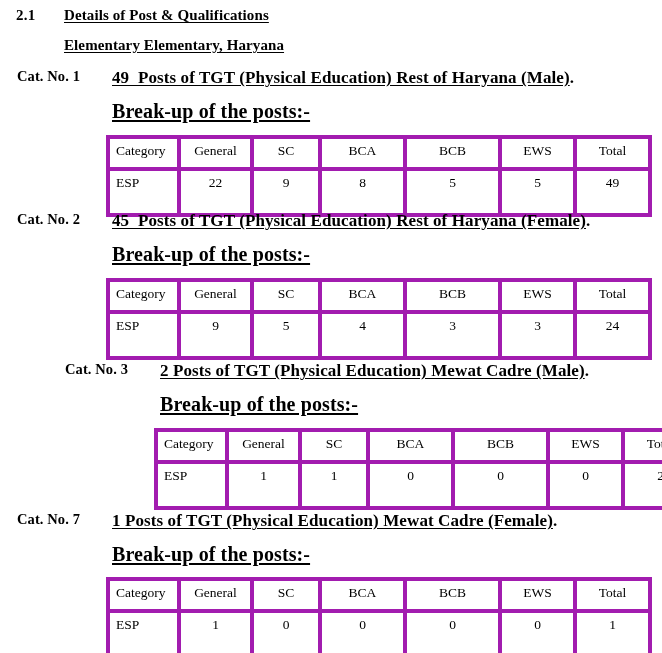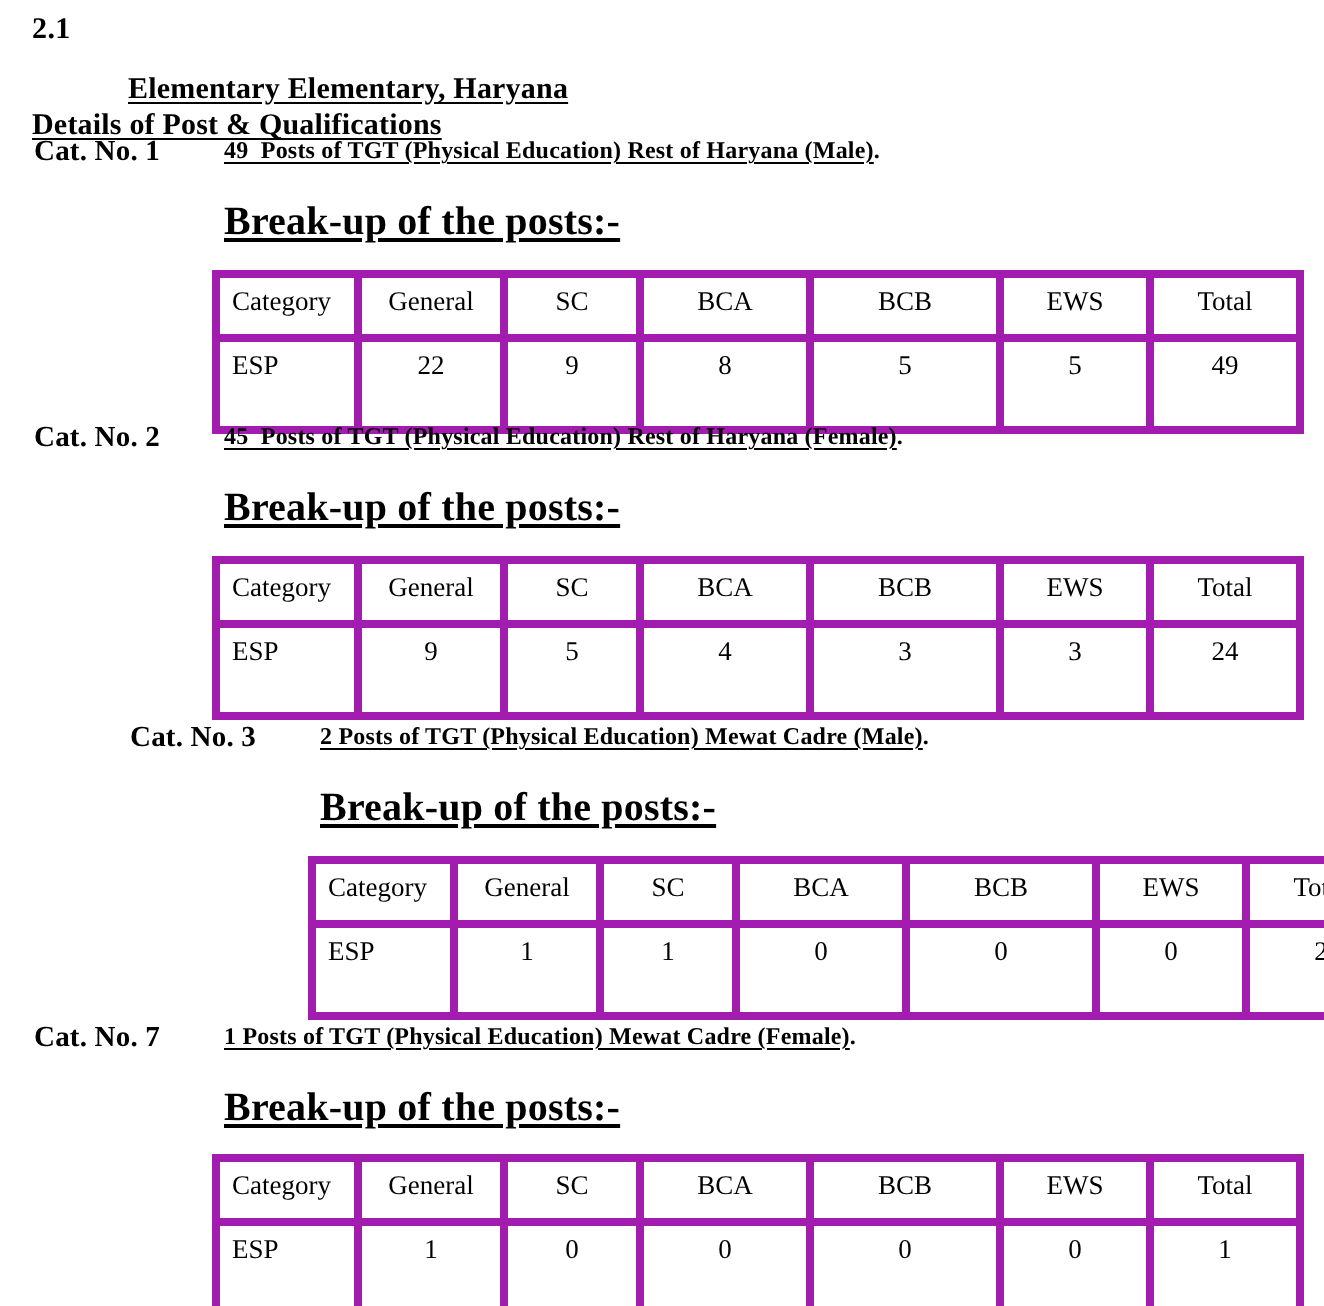--- a/index.html
+++ b/index.html
@@ -23,21 +23,20 @@
   }
 
   
   .title-row {
     position: absolute;
     left: 16px;
     top: 7px;
     width: 630px;
     display: flex;
     align-items: baseline;
-    flex-direction: column;
   }
   .title-num {
     font-weight: bold;
     font-size: 15px;
     width: 48px;
     flex: 0 0 48px;
     letter-spacing: 0.2px;
   }
   .title-text {
     font-weight: bold;
@@ -77,21 +76,21 @@
     font-weight: bold;
     font-size: 14.5px;
     white-space: nowrap;
     letter-spacing: 0.1px;
   }
   .cat-desc {
     position: absolute;
     left: 112px;
     top: 0;
     font-weight: bold;
-    font-size: 12px;
+    font-size: 17px;
     white-space: pre;
     letter-spacing: 0.1px;
   }
   .cat-desc .u {
     text-decoration: underline;
     text-underline-offset: 2px;
   }
 
   .breakup {
     position: absolute;

